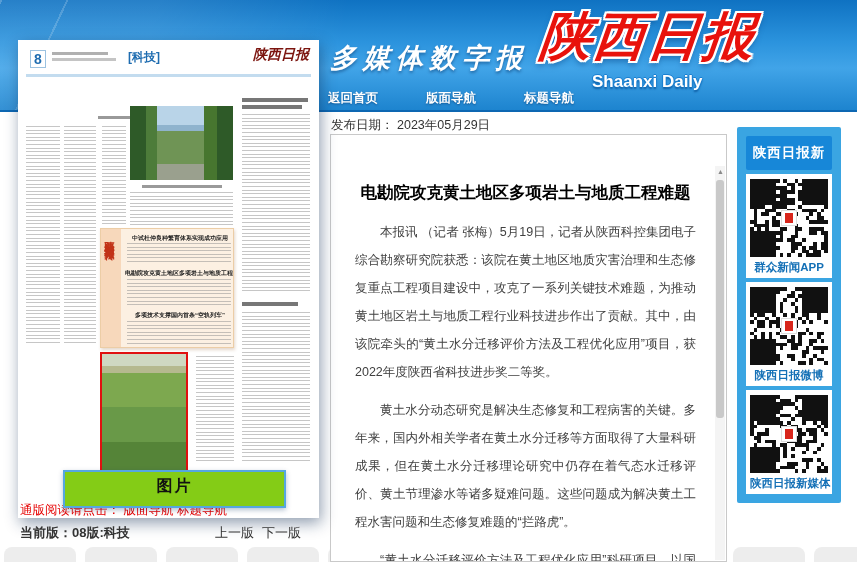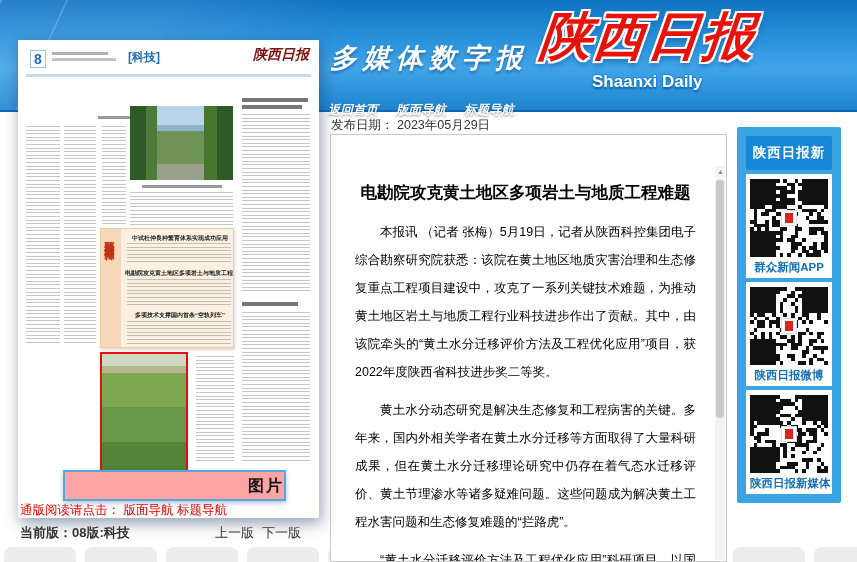--- a/index.html
+++ b/index.html
@@ -17,21 +17,21 @@
   #site-name { position:absolute; left:330px; top:40px; color:#fff; font-size:27px;
     font-weight:bold; font-style:italic; letter-spacing:6px;
     text-shadow:0 2px 3px rgba(0,40,90,.45); }
   #logo-cn { position:absolute; left:540px; top:2px; color:#e8120c; font-size:52px;
     font-weight:bold; font-style:italic; font-family:"DejaVu Serif", serif;
     letter-spacing:2px; transform:skewX(-6deg);
     text-shadow:-2px 0 0 #fff, 2px 0 0 #fff, 0 -2px 0 #fff, 0 2px 0 #fff,
       -2px -2px 0 #fff, 2px 2px 0 #fff, 2px -2px 0 #fff, -2px 2px 0 #fff, 0 4px 6px rgba(0,50,110,.55); }
   #logo-en { position:absolute; left:592px; top:72px; color:#fff; font-size:17px; font-weight:bold;
     text-shadow:-1px 0 0 #1a7fd0, 1px 0 0 #1a7fd0, 0 -1px 0 #1a7fd0, 0 2px 2px #0c5aa0; }
-  #main-nav { position:absolute; left:328px; top:102px; display:flex; gap:18px;font-style:italic; }
+  #main-nav { position:absolute; left:328px; top:90px; display:flex; gap:48px; }
   #main-nav .nav-link { color:#fff; font-size:12.5px; font-weight:bold; cursor:pointer;
     text-shadow:0 1px 2px rgba(0,40,90,.5); }
 
   
   #publish { position:absolute; left:331px; top:117px; font-size:12.5px; color:#333; z-index:2; }
 
   
   #paper { position:absolute; left:18px; top:40px; width:301px; height:478px; background:#fff;
     box-shadow:2px 5px 14px rgba(10,40,80,.45); z-index:4; }
   .p-num { position:absolute; left:12px; top:10px; color:#1e6cb0; font-weight:bold; font-size:14px;
@@ -73,42 +73,42 @@
   .tb-link { position:absolute; top:8px; cursor:pointer; }
   #tb-prev { left:22px; } #tb-next { left:74px; }
   #font-ctl { position:absolute; right:44px; top:8px; display:flex; gap:10px; align-items:center; }
   .fc-item { cursor:pointer; } .fc-ico { font-size:13px; }
   #scrollbar { position:absolute; right:1px; top:31px; bottom:1px; width:10px; background:#f4f4f4; }
   #scroll-thumb { position:absolute; left:1px; top:14px; width:8px; height:238px; background:#c9c9c9; border-radius:3px; }
   #scroll-up { position:absolute; left:2px; top:2px; font-size:7px; color:#8a8a8a; }
   #article-body { position:absolute; left:0; right:12px; top:31px; bottom:0; overflow:hidden;
     padding:16px 18px 0 24px; }
   #article-title { text-align:center; font-size:16.5px; font-weight:bold; color:#000; margin-bottom:14px; }
-  .para { font-size:12.5px; line-height:28px; color:#000000; text-indent:2em; text-align:justify;
+  .para { font-size:12.5px; line-height:28px; color:#404040; text-indent:2em; text-align:justify;
     margin-bottom:10px; font-family:"Liberation Sans", sans-serif; }
 
   
   #sidebar { position:absolute; left:737px; top:127px; width:104px; background:#3aa5e2;
     padding:9px; border-radius:2px; z-index:2; }
   #sb-head { background:#1787d8; height:34px; line-height:34px; text-align:center; color:#fff;
     font-size:13.5px; font-weight:bold; border-radius:2px; margin-bottom:4px; letter-spacing:1px; }
   .sb-card { background:#fff; margin-bottom:4px; padding:5px 4px 3px; text-align:center; }
   .sb-card:last-child { margin-bottom:0; }
   .qr-wrap { position:relative; width:78px; height:78px; margin:0 auto; }
   .qr { width:78px; height:78px; }
   .qr svg rect { fill:#111; }
   .qr-logo { position:absolute; left:31px; top:31px; width:16px; height:16px; background:#fff;
     border:1px solid #ddd; }
   .qr-logo:after { content:""; position:absolute; left:3px; top:2px; width:8px; height:10px; background:#d8251b; }
   .sb-label { font-size:11.5px; font-weight:bold; color:#1470b6; margin-top:3px; white-space:nowrap; }
 
   
-  #tooltip { position:absolute; left:63px; top:470px; width:223px; height:31px; background:#fca5a5;
+  #tooltip { position:absolute; left:63px; top:470px; width:223px; height:38px; background:#84cc16;
     border:2px solid #55a7e0; box-shadow:0 2px 5px rgba(0,50,100,.3); z-index:6;
-    text-align:right; line-height:27px; font-size:16px; font-weight:bold; color:#111; letter-spacing:2px; }
+    text-align:center; line-height:27px; font-size:16px; font-weight:bold; color:#111; letter-spacing:2px; }
   #read-note { position:absolute; left:20px; top:502px; font-size:12.5px; font-weight:normal; color:#e60000;
     z-index:5; }
   #page-ctl { position:absolute; left:20px; top:524px; font-size:13px; color:#333; z-index:5; }
   #page-ctl .cur { font-weight:bold; }
   #page-nav { position:absolute; left:215px; top:524px; font-size:13px; color:#333; z-index:5; }
   #page-nav span { cursor:pointer; margin-right:8px; }
 
   #footer-tabs { position:absolute; left:4px; right:0; bottom:0; height:15px; display:flex; gap:9px;
     z-index:1; overflow:hidden; }
   .ftab { width:72px; height:18px; background:#ededed; border-radius:8px 8px 0 0; flex:0 0 auto; }

